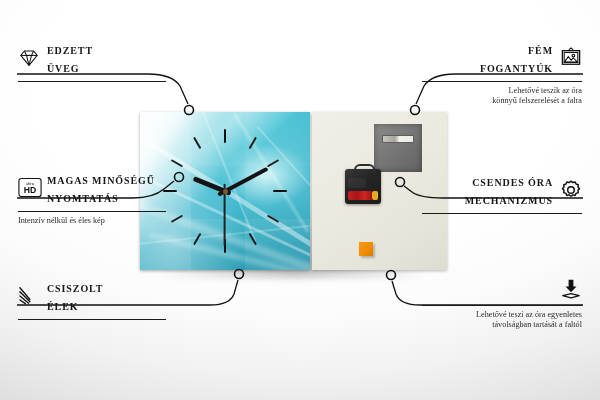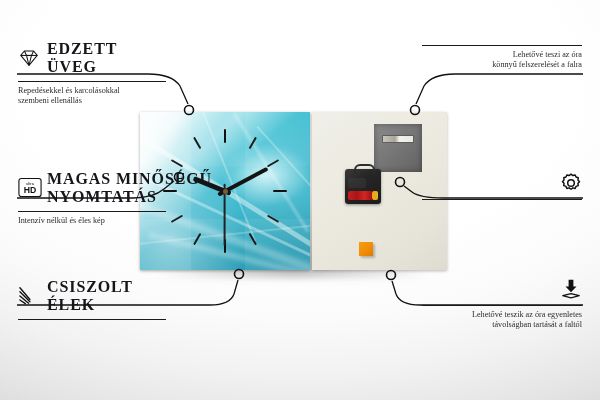--- a/index.html
+++ b/index.html
@@ -93,21 +93,21 @@
     background:linear-gradient(135deg,#f79b12 0%,#f08b06 60%,#d97a04 100%);
     box-shadow:2px 2px 2px rgba(0,0,0,.22);
   }
 
   
   .callout{position:absolute;}
   .c-head{display:flex;align-items:center;gap:7px;}
   .c-head.right{justify-content:flex-end;}
   .c-title{
     font-family:"Liberation Serif", serif;
-    font-size:16px;line-height:11.5px;letter-spacing:.9px;
+    font-size:10px;line-height:11.5px;letter-spacing:.9px;
     color:#14161a;font-weight:700;text-transform:uppercase;white-space:nowrap;
   }
   .c-title.right{text-align:right;}
   .c-rule{height:1px;background:#1a1a1a;margin:5px 0 4px;}
   .c-desc{
     font-family:"Liberation Serif", serif;
     font-size:8.2px;line-height:10px;color:#2a2c30;white-space:pre-line;
   }
   .c-desc.right{text-align:right;}
   .ico{width:22px;height:22px;flex:0 0 22px;display:block;}
@@ -224,22 +224,20 @@
               <path d="M9.3 9.2 H14.7"></path>
             </g>
           </svg>
       </span>
       <span>
         <span class="c-title">EDZETT</span><br>
         <span class="c-title">ÜVEG</span>
       </span>
     </div>
     <div class="c-rule" style="width:148px;"></div>
-    <div class="c-desc">Repedésekkel és karcolásokkal
-szembeni ellenállás</div>
   </div>
 
   <div class="callout" style="left:18px;top:170px;width:160px;">
     <div class="c-head">
       <span class="ico">
         <svg viewBox="0 0 26 22" width="24" height="21">
           <rect x="1" y="1.2" width="24" height="19.5" rx="2.5" fill="none" stroke="#111" stroke-width="1.2"></rect>
           <text x="13" y="8.4" font-family="Liberation Sans, sans-serif" font-size="4.6" text-anchor="middle" fill="#111">ultra</text>
           <text x="13" y="17.4" font-family="Liberation Sans, sans-serif" font-size="9.4" font-weight="bold" text-anchor="middle" fill="#111">HD</text>
         </svg>
@@ -267,27 +265,48 @@
       </span>
       <span>
         <span class="c-title">CSISZOLT</span><br>
         <span class="c-title">ÉLEK</span>
       </span>
     </div>
     <div class="c-rule" style="width:148px;"></div>
   </div>
 
   <div class="callout" style="left:422px;top:40px;width:160px;">
+    <div class="c-head right">
+      <span style="text-align:right;">
+        <span class="c-title right">FÉM</span><br>
+        <span class="c-title right">FOGANTYÚK</span>
+      </span>
+      <span class="ico">
+        <svg viewBox="0 0 24 22" width="22" height="20">
+            <g fill="none" stroke="#111" stroke-width="1.2">
+          <path d="M9.5 3.2 L12 1 L14.5 3.2"></path>
+          <rect x="2.5" y="4" width="19" height="15" stroke-width="1.4"></rect>
+          <rect x="4.5" y="6" width="15" height="11"></rect>
+          <circle cx="14.6" cy="9.4" r="1.5"></circle>
+          <path d="M4.8 16.6 L9 10.6 L12.2 14.4 L14.6 12 L19.2 16.6 Z" fill="none"></path>
+        </g>
+          </svg>
+      </span>
+    </div>
     <div class="c-rule" style="width:160px;margin-left:0;"></div>
-    <div class="c-desc right">Lehetővé teszi az óra
+    <div class="c-desc right">Lehetővé teszik az óra
 könnyű felszerelését a falra</div>
   </div>
 
   <div class="callout" style="left:422px;top:172px;width:160px;">
     <div class="c-head right">
+      <span style="text-align:right;">
+        <span class="c-title right">CSENDES ÓRA</span><br>
+        <span class="c-title right">MECHANIZMUS</span>
+      </span>
       <span class="ico">
         <svg viewBox="0 0 24 24" width="22" height="22">
             <g fill="none" stroke="#111" stroke-width="1.6" stroke-linejoin="round">
           <path d="M12 2.4 l2.1 1.5 2.4-.7 1 2.3 2.4 .8 -.3 2.5 1.7 1.8 -1.7 1.8 .3 2.5 -2.4 .8 -1 2.3 -2.4-.7 -2.1 1.5 -2.1-1.5 -2.4 .7 -1-2.3 -2.4-.8 .3-2.5 -1.7-1.8 1.7-1.8 -.3-2.5 2.4-.8 1-2.3 2.4 .7 Z"></path>
           <circle cx="12" cy="12" r="3.6"></circle>
         </g>
           </svg>
       </span>
     </div>
     <div class="c-rule" style="width:160px;"></div>
@@ -298,17 +317,17 @@
       <span class="ico">
         <svg viewBox="0 0 24 24" width="22" height="22">
             <g fill="none" stroke="#111" stroke-width="1.3" stroke-linejoin="round">
           <path d="M9.4 2 h5.2 v7.4 h3.4 L12 15.6 L6 9.4 h3.4 Z" fill="#111" stroke="none"></path>
           <path d="M12 17 L21 19.2 L12 21.6 L3 19.2 Z"></path>
         </g>
           </svg>
       </span>
     </div>
     <div class="c-rule" style="width:160px;"></div>
-    <div class="c-desc right">Lehetővé teszik az óra egyenletes
+    <div class="c-desc right">Lehetővé teszi az óra egyenletes
 távolságban tartását a faltól</div>
   </div>
 
 </div>
 
 </body></html>

